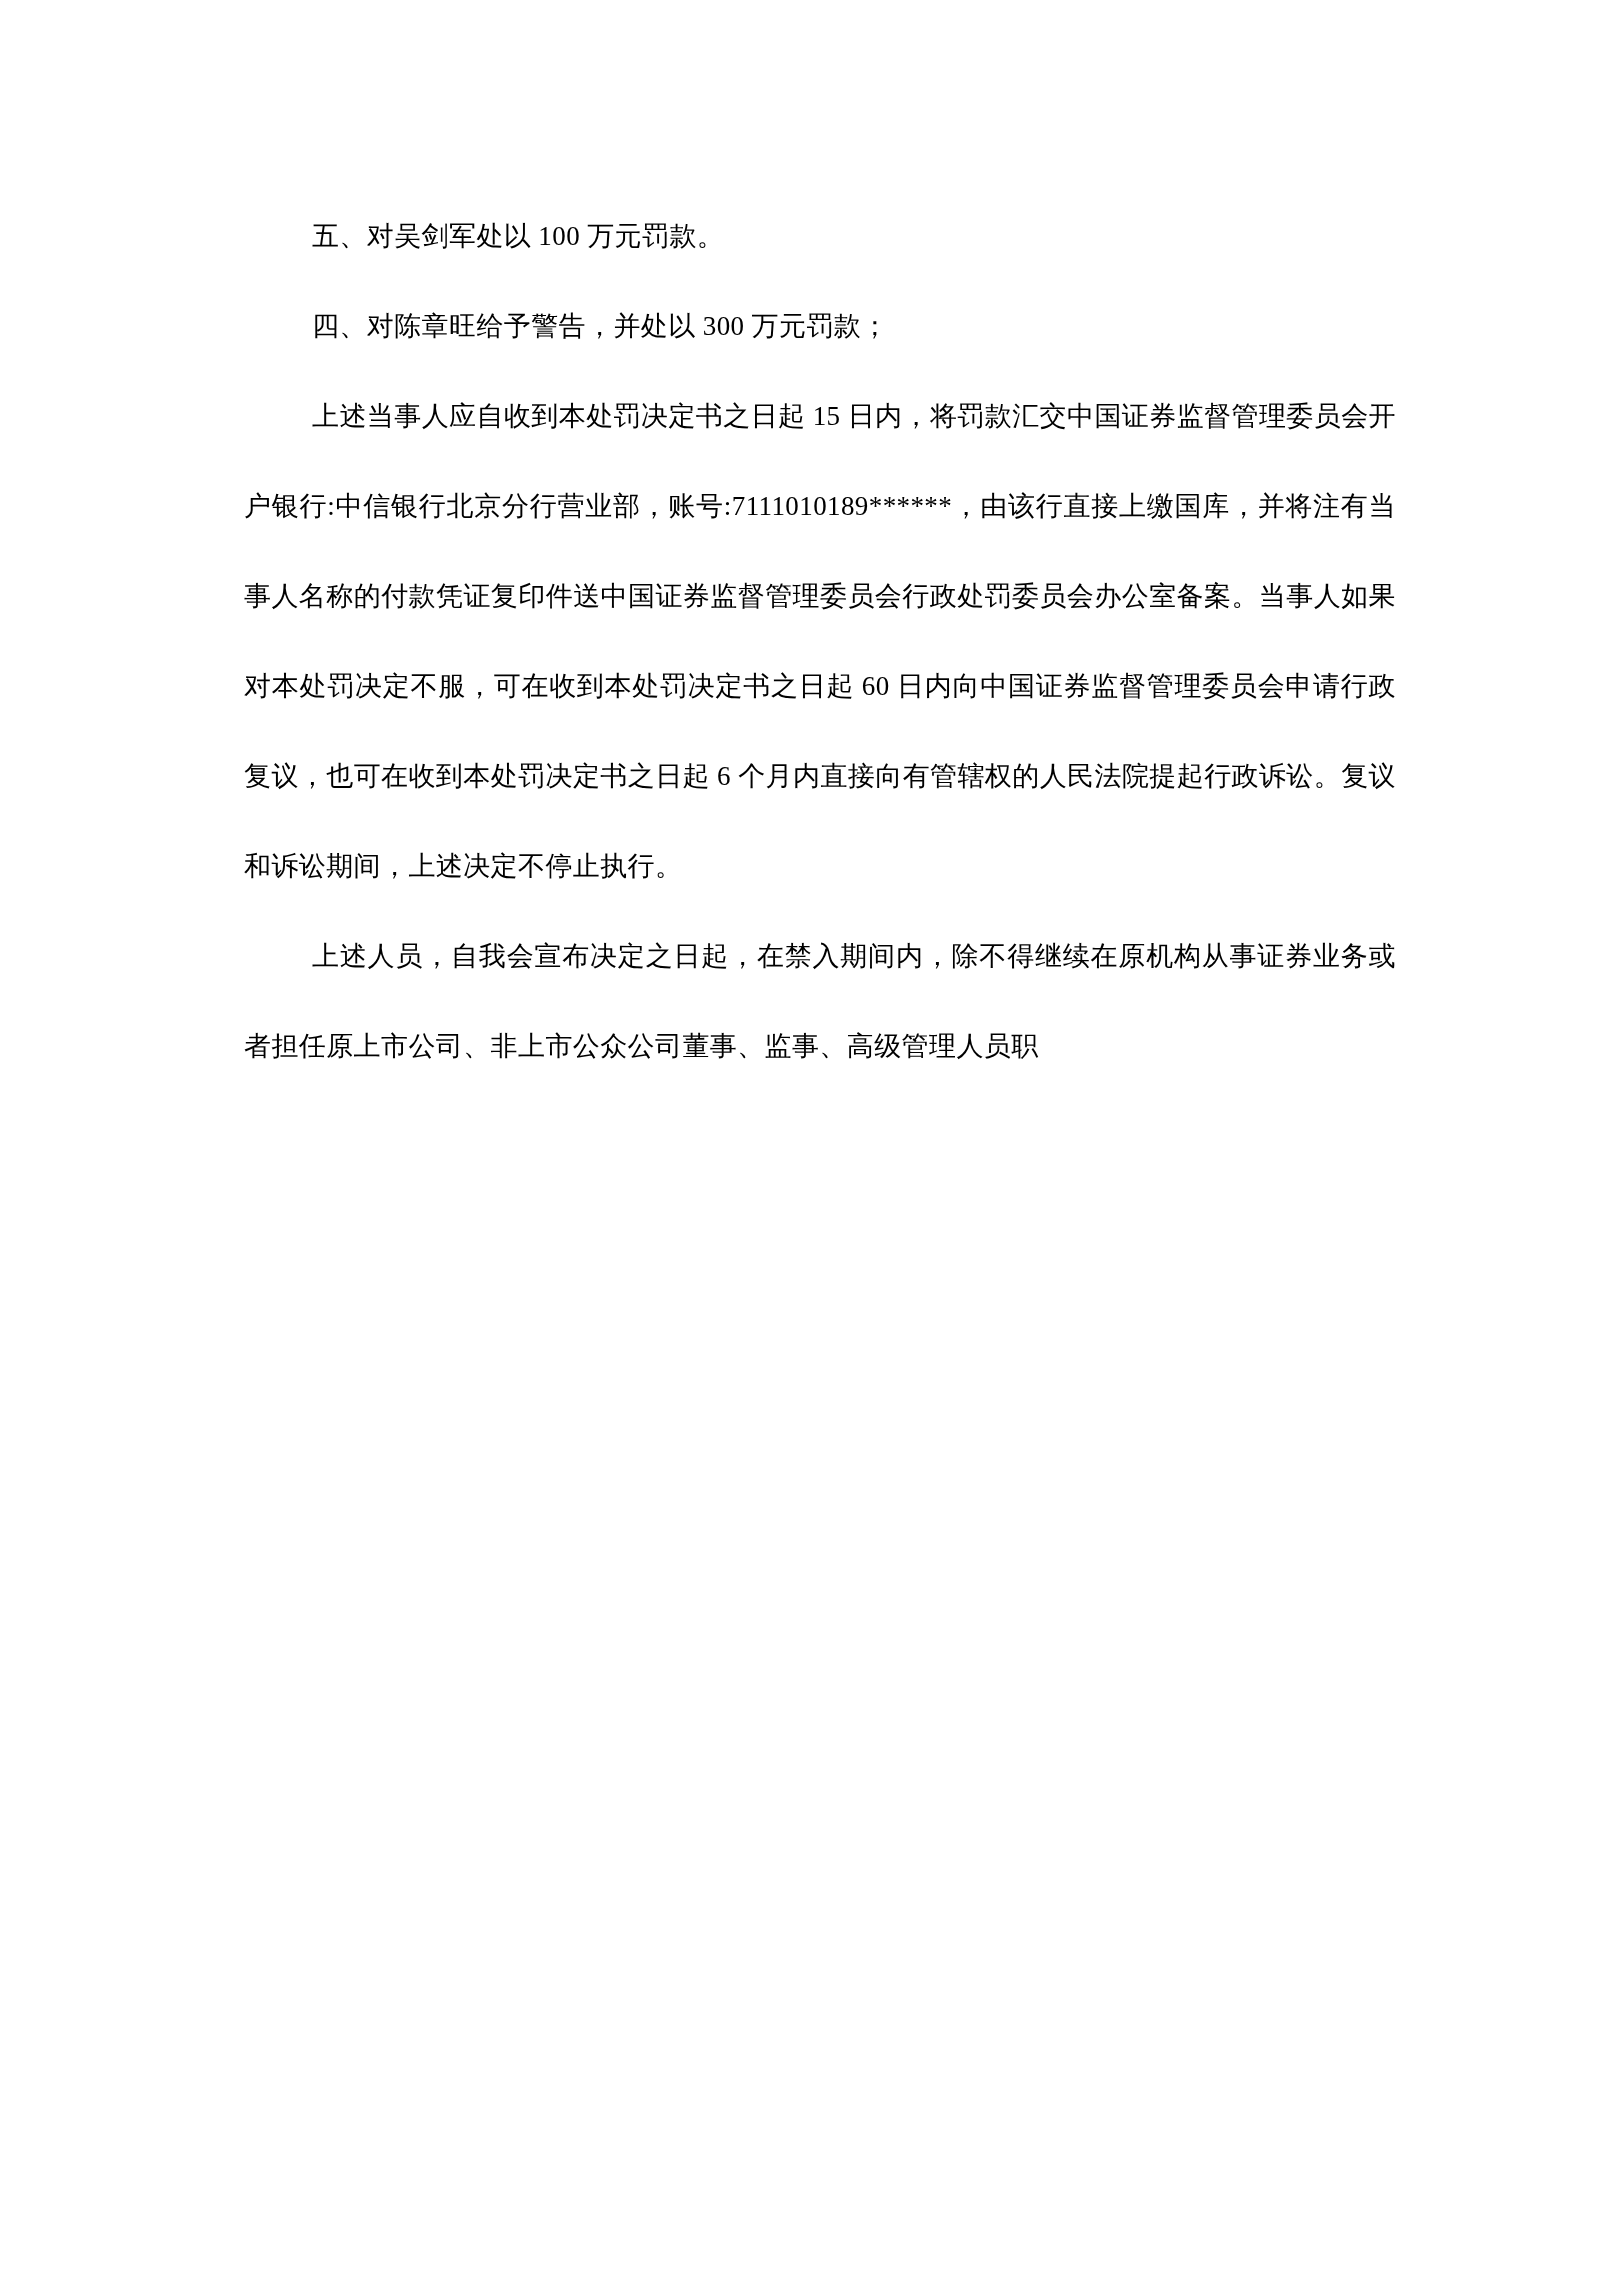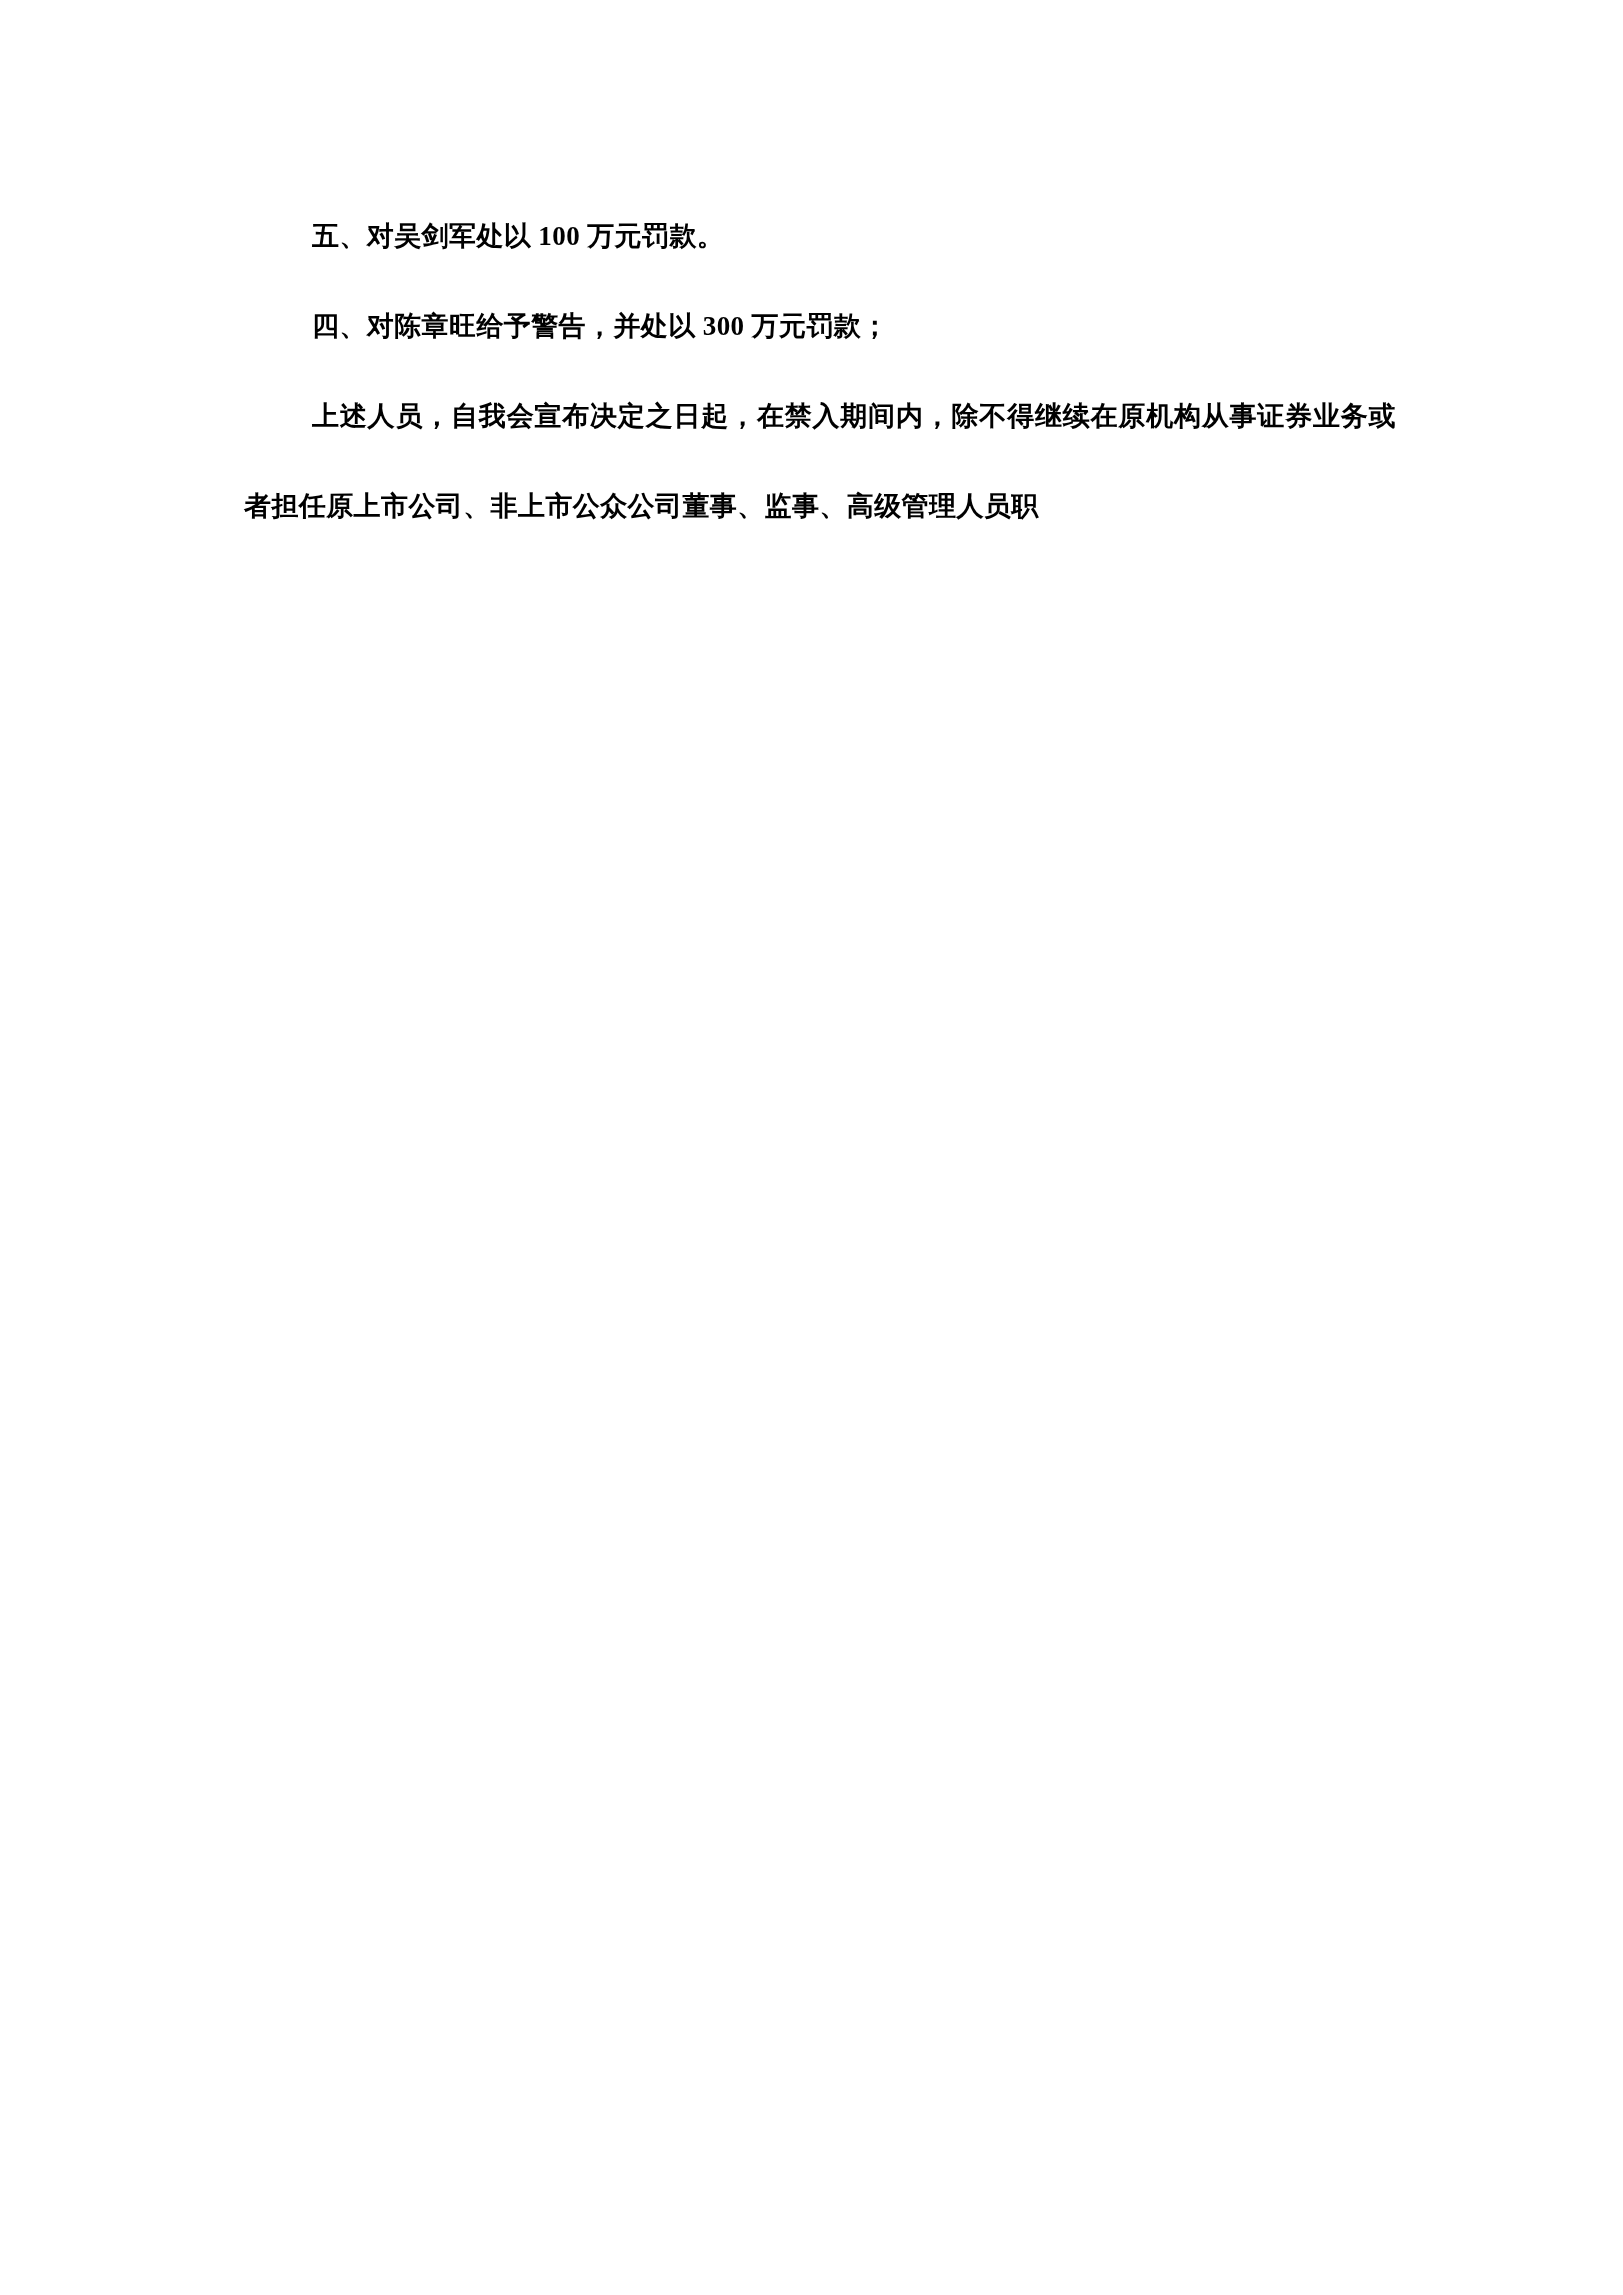--- a/index.html
+++ b/index.html
@@ -24,24 +24,24 @@
     .para {
       margin: 0;
       font-size: 27px;
       line-height: 90px;
       text-align: justify;
       text-align-last: left;
       letter-spacing: 0.4px;
     }
     .indent {
       text-indent: 68px;
-      font-weight: bold;
     }
   </style>
 </head>
 <body>
 
 <div class="page">
   <p class="para indent">五、对吴剑军处以 100 万元罚款。</p>
   <p class="para indent">四、对陈章旺给予警告，并处以 300 万元罚款；</p>
+  <p class="para indent">上述当事人应自收到本处罚决定书之日起 15 日内，将罚款汇交中国证券监督管理委员会开户银行:中信银行北京分行营业部，账号:7111010189******，由该行直接上缴国库，并将注有当事人名称的付款凭证复印件送中国证券监督管理委员会行政处罚委员会办公室备案。当事人如果对本处罚决定不服，可在收到本处罚决定书之日起 60 日内向中国证券监督管理委员会申请行政复议，也可在收到本处罚决定书之日起 6 个月内直接向有管辖权的人民法院提起行政诉讼。复议和诉讼期间，上述决定不停止执行。</p>
   <p class="para indent">上述人员，自我会宣布决定之日起，在禁入期间内，除不得继续在原机构从事证券业务或者担任原上市公司、非上市公众公司董事、监事、高级管理人员职</p>
 </div>
 
 
 </body></html>

